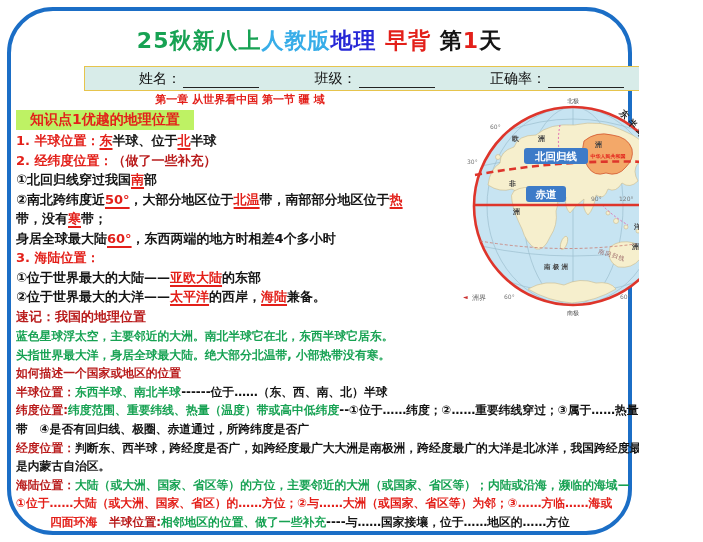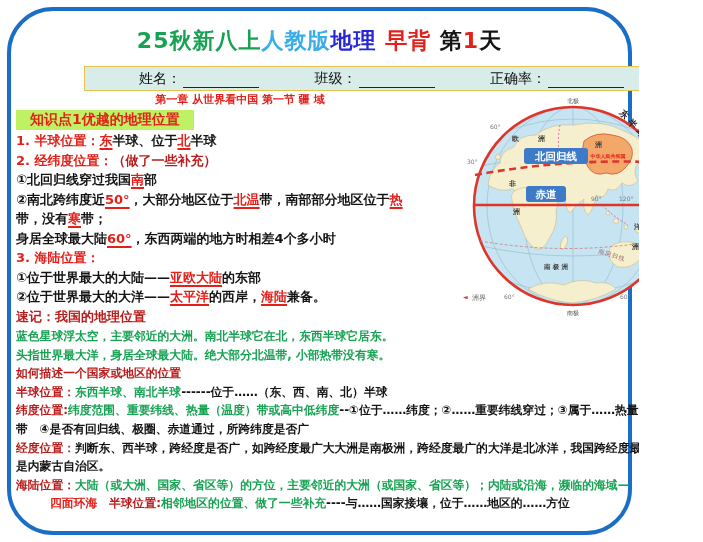--- a/index.html
+++ b/index.html
@@ -74,20 +74,21 @@
     </div>
 
   <div class="bottom-col">
       <div class="line"><span class="seg-green">蓝色星球浮太空，主要邻近的大洲。南北半球它在北，东西半球它居东。</span></div>
       <div class="line"><span class="seg-green">头指世界最大洋，身居全球最大陆。绝大部分北温带, 小部热带没有寒。</span></div>
       <div class="line"><span class="seg-blue">如何描述一个国家或地区的位置</span></div>
       <div class="line"><span class="seg-blue">半球位置：</span><span class="seg-green">东西半球、南北半球</span><span class="seg-black">------位于……（东、西、南、北）半球</span></div>
       <div class="line"><span class="seg-blue">纬度位置:</span><span class="seg-green">纬度范围、重要纬线、热量（温度）带或高中低纬度</span><span class="seg-black">--①位于……纬度；②……重要纬线穿过；③属于……热量（温度）带　④是否有回归线、极圈、赤道通过，所跨纬度是否广</span></div>
       <div class="line"><span class="seg-blue">经度位置：</span><span class="seg-black">判断东、西半球，跨经度是否广，如跨经度最广大大洲是南极洲，跨经度最广的大洋是北冰洋，我国跨经度最广的省区是内蒙古自治区。</span></div>
       <div class="line"><span class="seg-blue">海陆位置：</span><span class="seg-green">大陆（或大洲、国家、省区等）的方位，主要邻近的大洲（或国家、省区等）；内陆或沿海，濒临的海域—</span></div>
+      <div class="line"><span class="seg-red">①位于……大陆（或大洲、国家、省区）的……方位；②与……大洲（或国家、省区等）为邻；③……方临……海或</span></div>
       <div class="line indent"><span class="seg-red">四面环海</span><span class="seg-blue">　半球位置:</span><span class="seg-green">相邻地区的位置、做了一些补充</span><span class="seg-black">----与……国家接壤，位于……地区的……方位</span></div>
     </div>
 
   <svg class="map" width="241" height="222" viewBox="0 0 241 222">
     <defs>
       <clipPath id="globeClip">
           <circle cx="111" cy="109" r="99"></circle>
         </clipPath>
     </defs>
 

